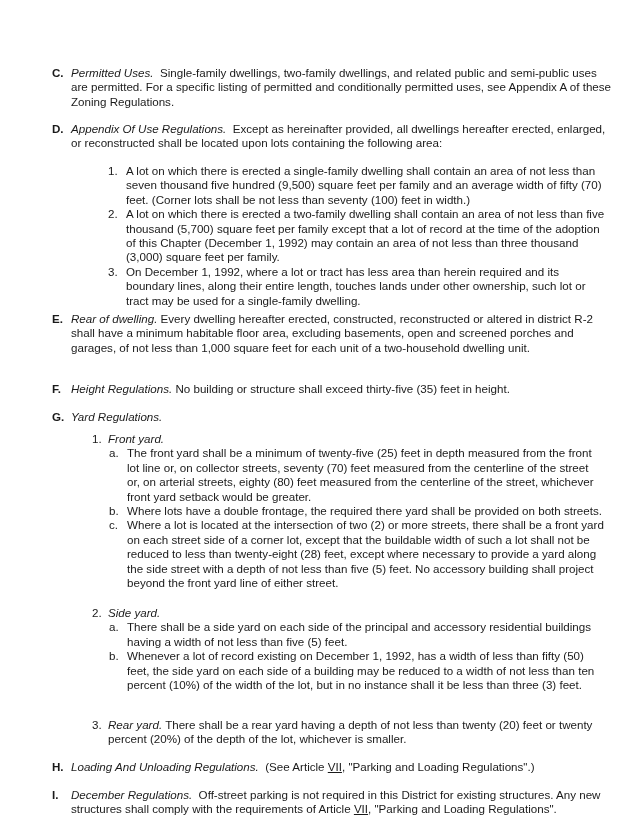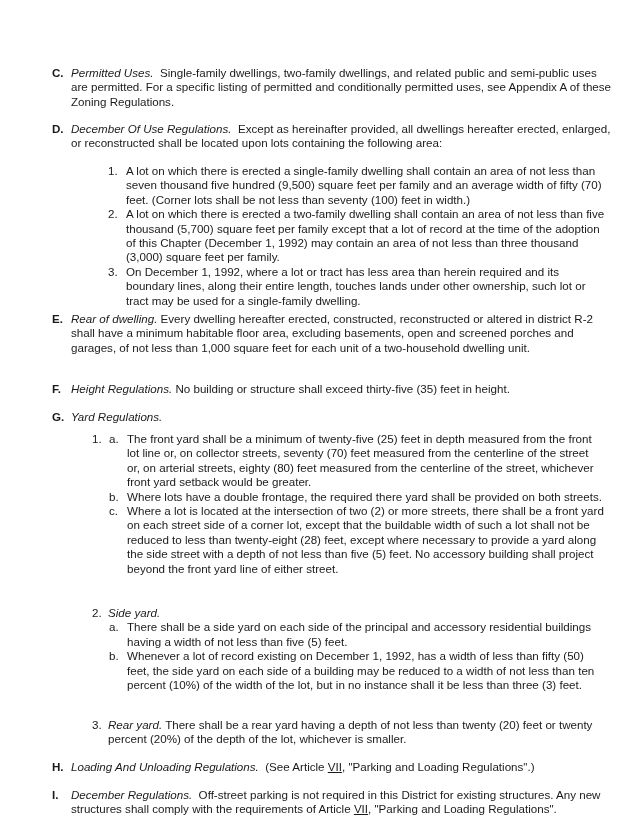--- a/index.html
+++ b/index.html
@@ -30,21 +30,21 @@
     <span class="letter">C.</span>
     <div class="body">
       <span class="title">Permitted Uses.</span>&nbsp;
       <span>Single-family dwellings, two-family dwellings, and related public and semi-public uses are permitted. For a specific listing of permitted and conditionally permitted uses, see Appendix A of these Zoning Regulations.</span>
     </div>
   </div>
 
   <div class="sec" style="top:122px;">
     <span class="letter">D.</span>
     <div class="body">
-      <span class="title">December Of Use Regulations.</span>&nbsp;
+      <span class="title">Appendix Of Use Regulations.</span>&nbsp;
       <span>Except as hereinafter provided, all dwellings hereafter erected, enlarged, or reconstructed shall be located upon lots containing the following area:</span>
     </div>
   </div>
   <div class="sub" style="left:108px; top:164px; width:500px;">
     <div class="item">
       <span class="mk">1.</span>
       <div class="txt">A lot on which there is erected a single-family dwelling shall contain an area of not less than seven thousand five hundred (9,500) square feet per family and an average width of fifty (70) feet. (Corner lots shall be not less than seventy (100) feet in width.)</div>
     </div>
     <div class="item">
       <span class="mk">2.</span>
@@ -74,20 +74,21 @@
 
   <div class="sec" style="top:410px;">
     <span class="letter">G.</span>
     <div class="body">
       <span class="title">Yard Regulations.</span>
     </div>
   </div>
 
   <div class="sub" style="left:92px; top:432px; width:520px;">
     <span class="num">1.</span>
+    <div class="txt" style="font-style:italic;">Front yard.</div>
     <div style="margin-left:17px; width:495px;">
       <div class="item">
         <span class="mk">a.</span>
         <div class="txt">The front yard shall be a minimum of twenty-five (25) feet in depth measured from the front lot line or, on collector streets, seventy (70) feet measured from the centerline of the street or, on arterial streets, eighty (80) feet measured from the centerline of the street, whichever front yard setback would be greater.</div>
       </div>
       <div class="item">
         <span class="mk">b.</span>
         <div class="txt">Where lots have a double frontage, the required there yard shall be provided on both streets.</div>
       </div>
       <div class="item">

